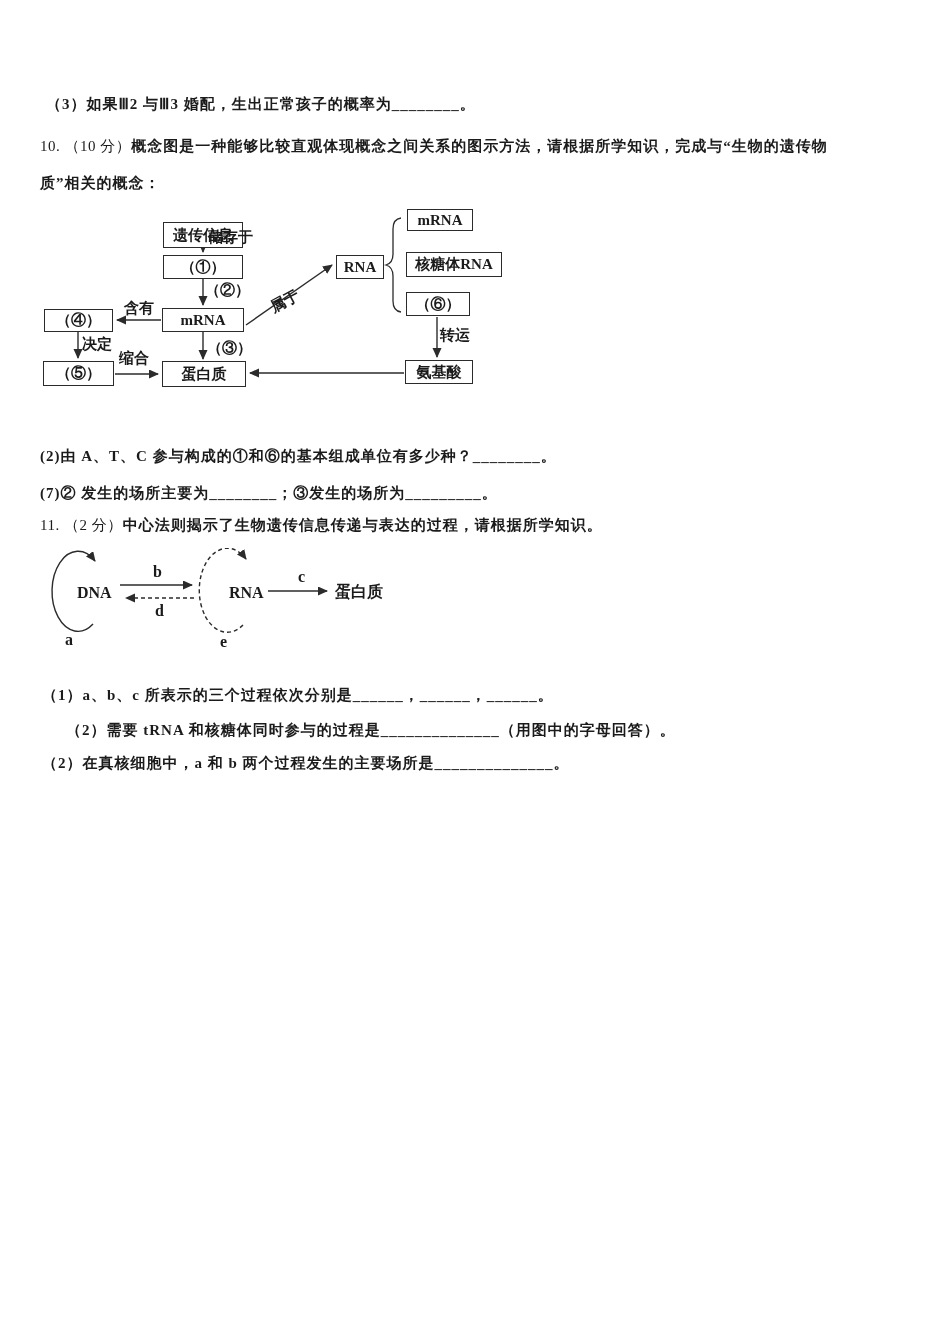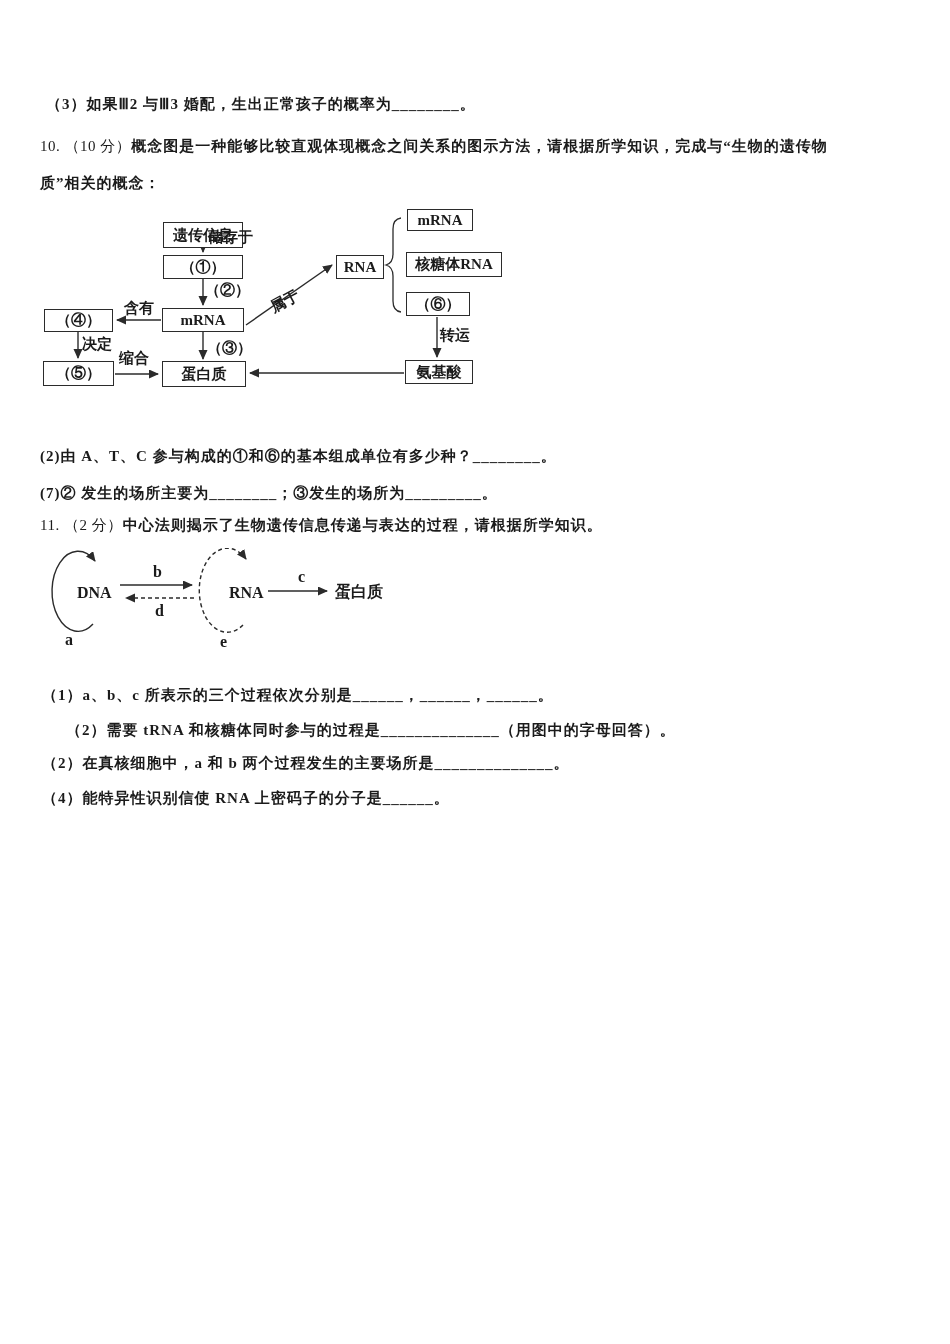--- a/index.html
+++ b/index.html
@@ -92,15 +92,14 @@
     <div class="dletter" style="left:25px;top:84px;">a</div>
     <div class="dletter" style="left:113px;top:16px;">b</div>
     <div class="dletter" style="left:258px;top:21px;">c</div>
     <div class="dletter" style="left:115px;top:55px;">d</div>
     <div class="dletter" style="left:180px;top:86px;">e</div>
   </div>
 
   <div class="line" style="left:42px;top:686px;">（1）a、b、c 所表示的三个过程依次分别是______，______，______。</div>
   <div class="line" style="left:42px;top:721px;margin-left:24px;">（2）需要 tRNA 和核糖体同时参与的过程是______________（用图中的字母回答）。</div>
   <div class="line" style="left:42px;top:754px;">（2）在真核细胞中，a 和 b 两个过程发生的主要场所是______________。</div>
-  <div class="line" style="left:42px;top:789px;">（4）能特异性识别信使 RNA 上密码子的分子是______。</div>
 
 </div>
 
 </body></html>

